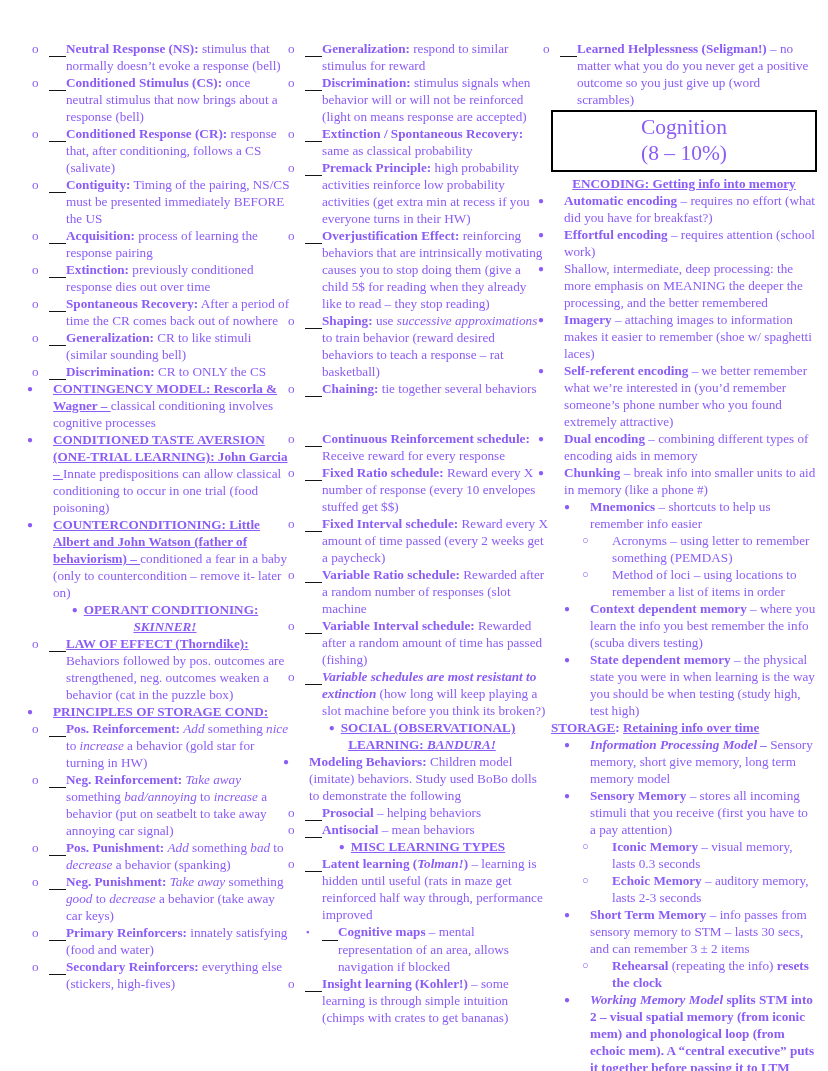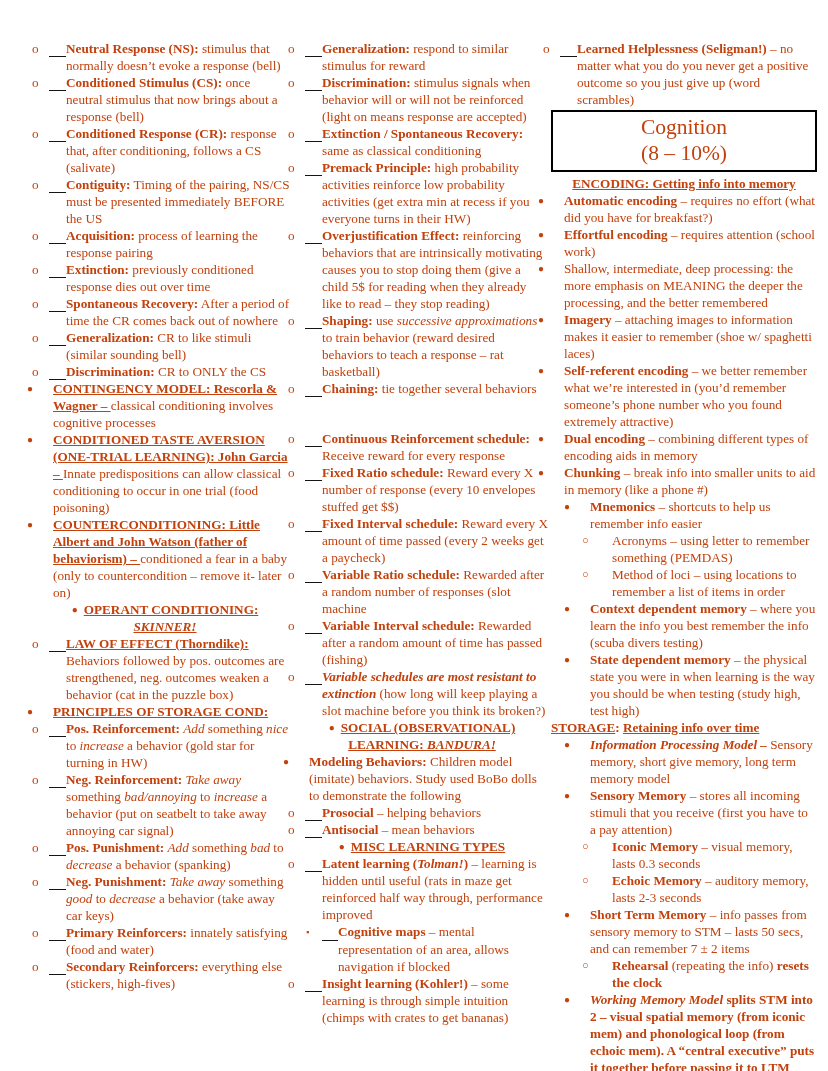--- a/index.html
+++ b/index.html
@@ -23,21 +23,21 @@
   .ctr .bl{width:auto;margin-right:6px;border-bottom:none;height:auto;line-height:inherit;}
   .gap{height:33px;}
   .cog-box{
     border:2px solid #000;text-align:center;margin:2px 0 3px 0;padding:2px 0 4px 0;
     font-size:21.5px;line-height:26px;text-indent:0;
   }
 </style>
 </head>
 <body>
 
-<div id="page" style="background: rgb(255, 255, 255); color: #c2410c;">
+<div id="page" style="background: rgb(255, 255, 255); color: #8b5cf6;">
   <div class="col" id="col-left">
       <div class="item" style="padding-left: 26px; text-indent: -17px;"><span class="bl bl-o">o</span><span style="font-weight: bold;">Neutral Response (NS):</span><span> stimulus that normally doesn’t evoke a response (bell)</span></div>
       <div class="item" style="padding-left: 26px; text-indent: -17px;"><span class="bl bl-o">o</span><span style="font-weight: bold;">Conditioned Stimulus (CS):</span><span> once neutral stimulus that now brings about a response (bell)</span></div>
       <div class="item" style="padding-left: 26px; text-indent: -17px;"><span class="bl bl-o">o</span><span style="font-weight: bold;">Conditioned Response (CR):</span><span> response that, after conditioning, follows a CS (salivate)</span></div>
       <div class="item" style="padding-left: 26px; text-indent: -17px;"><span class="bl bl-o">o</span><span style="font-weight: bold;">Contiguity:</span><span> Timing of the pairing, NS/CS must be presented immediately BEFORE the US</span></div>
       <div class="item" style="padding-left: 26px; text-indent: -17px;"><span class="bl bl-o">o</span><span style="font-weight: bold;">Acquisition:</span><span> process of learning the response pairing</span></div>
       <div class="item" style="padding-left: 26px; text-indent: -17px;"><span class="bl bl-o">o</span><span style="font-weight: bold;">Extinction:</span><span> previously conditioned response dies out over time</span></div>
       <div class="item" style="padding-left: 26px; text-indent: -17px;"><span class="bl bl-o">o</span><span style="font-weight: bold;">Spontaneous Recovery:</span><span> After a period of time the CR comes back out of nowhere</span></div>
       <div class="item" style="padding-left: 26px; text-indent: -17px;"><span class="bl bl-o">o</span><span style="font-weight: bold;">Generalization:</span><span> CR to like stimuli (similar sounding bell)</span></div>
       <div class="item" style="padding-left: 26px; text-indent: -17px;"><span class="bl bl-o">o</span><span style="font-weight: bold;">Discrimination:</span><span> CR to ONLY the CS</span></div>
@@ -51,21 +51,21 @@
       <div class="item" style="padding-left: 26px; text-indent: -17px;"><span class="bl bl-o">o</span><span style="font-weight: bold;">Pos. Reinforcement:</span><span> </span><span style="font-style: italic;">Add</span><span> something </span><span style="font-style: italic;">nice</span><span> to </span><span style="font-style: italic;">increase</span><span> a behavior (gold star for turning in HW)</span></div>
       <div class="item" style="padding-left: 26px; text-indent: -17px;"><span class="bl bl-o">o</span><span style="font-weight: bold;">Neg. Reinforcement:</span><span> </span><span style="font-style: italic;">Take away</span><span> something </span><span style="font-style: italic;">bad/annoying</span><span> to </span><span style="font-style: italic;">increase</span><span> a behavior (put on seatbelt to take away annoying car signal)</span></div>
       <div class="item" style="padding-left: 26px; text-indent: -17px;"><span class="bl bl-o">o</span><span style="font-weight: bold;">Pos. Punishment:</span><span> </span><span style="font-style: italic;">Add</span><span> something </span><span style="font-style: italic;">bad</span><span> to </span><span style="font-style: italic;">decrease</span><span> a behavior (spanking)</span></div>
       <div class="item" style="padding-left: 26px; text-indent: -17px;"><span class="bl bl-o">o</span><span style="font-weight: bold;">Neg. Punishment:</span><span> </span><span style="font-style: italic;">Take away</span><span> something </span><span style="font-style: italic;">good</span><span> to </span><span style="font-style: italic;">decrease</span><span> a behavior (take away car keys)</span></div>
       <div class="item" style="padding-left: 26px; text-indent: -17px;"><span class="bl bl-o">o</span><span style="font-weight: bold;">Primary Reinforcers:</span><span> innately satisfying (food and water)</span></div>
       <div class="item" style="padding-left: 26px; text-indent: -17px;"><span class="bl bl-o">o</span><span style="font-weight: bold;">Secondary Reinforcers:</span><span> everything else (stickers, high-fives)</span></div>
     </div>
   <div class="col" id="col-middle">
       <div class="item" style="padding-left: 26px; text-indent: -17px;"><span class="bl bl-o">o</span><span style="font-weight: bold;">Generalization:</span><span> respond to similar stimulus for reward</span></div>
       <div class="item" style="padding-left: 26px; text-indent: -17px;"><span class="bl bl-o">o</span><span style="font-weight: bold;">Discrimination:</span><span> stimulus signals when behavior will or will not be reinforced (light on means response are accepted)</span></div>
-      <div class="item" style="padding-left: 26px; text-indent: -17px;"><span class="bl bl-o">o</span><span style="font-weight: bold;">Extinction / Spontaneous Recovery:</span><span> same as classical conditioning</span></div>
+      <div class="item" style="padding-left: 26px; text-indent: -17px;"><span class="bl bl-o">o</span><span style="font-weight: bold;">Extinction / Spontaneous Recovery:</span><span> same as classical probability</span></div>
       <div class="item" style="padding-left: 26px; text-indent: -17px;"><span class="bl bl-o">o</span><span style="font-weight: bold;">Premack Principle:</span><span> high probability activities reinforce low probability activities (get extra min at recess if you everyone turns in their HW)</span></div>
       <div class="item" style="padding-left: 26px; text-indent: -17px;"><span class="bl bl-o">o</span><span style="font-weight: bold;">Overjustification Effect:</span><span> reinforcing behaviors that are intrinsically motivating causes you to stop doing them (give a child 5$ for reading when they already like to read – they stop reading)</span></div>
       <div class="item" style="padding-left: 26px; text-indent: -17px;"><span class="bl bl-o">o</span><span style="font-weight: bold;">Shaping:</span><span> use </span><span style="font-style: italic;">successive approximations</span><span> to train behavior (reward desired behaviors to teach a response – rat basketball)</span></div>
       <div class="item" style="padding-left: 26px; text-indent: -17px;"><span class="bl bl-o">o</span><span style="font-weight: bold;">Chaining:</span><span> tie together several behaviors</span></div>
       <div class="gap"></div>
       <div class="item" style="padding-left: 26px; text-indent: -17px;"><span class="bl bl-o">o</span><span style="font-weight: bold;">Continuous Reinforcement schedule:</span><span> Receive reward for every response</span></div>
       <div class="item" style="padding-left: 26px; text-indent: -17px;"><span class="bl bl-o">o</span><span style="font-weight: bold;">Fixed Ratio schedule:</span><span> Reward every X number of response (every 10 envelopes stuffed get $$)</span></div>
       <div class="item" style="padding-left: 26px; text-indent: -17px;"><span class="bl bl-o">o</span><span style="font-weight: bold;">Fixed Interval schedule:</span><span> Reward every X amount of time passed (every 2 weeks get a paycheck)</span></div>
       <div class="item" style="padding-left: 26px; text-indent: -17px;"><span class="bl bl-o">o</span><span style="font-weight: bold;">Variable Ratio schedule:</span><span> Rewarded after a random number of responses (slot machine</span></div>
       <div class="item" style="padding-left: 26px; text-indent: -17px;"><span class="bl bl-o">o</span><span style="font-weight: bold;">Variable Interval schedule:</span><span> Rewarded after a random amount of time has passed (fishing)</span></div>
@@ -97,17 +97,17 @@
       <div class="item" style="padding-left: 39px; text-indent: -13px;"><span class="bl bl-disc">●</span><span style="font-weight: bold;">Mnemonics</span><span> – shortcuts to help us remember info easier</span></div>
       <div class="item" style="padding-left: 61px; text-indent: -15px;"><span class="bl bl-circle">○</span><span>Acronyms – using letter to remember something (PEMDAS)</span></div>
       <div class="item" style="padding-left: 61px; text-indent: -15px;"><span class="bl bl-circle">○</span><span>Method of loci – using locations to remember a list of items in order</span></div>
       <div class="item" style="padding-left: 39px; text-indent: -13px;"><span class="bl bl-disc">●</span><span style="font-weight: bold;">Context dependent memory</span><span> – where you learn the info you best remember the info (scuba divers testing)</span></div>
       <div class="item" style="padding-left: 39px; text-indent: -13px;"><span class="bl bl-disc">●</span><span style="font-weight: bold;">State dependent memory</span><span> – the physical state you were in when learning is the way you should be when testing (study high, test high)</span></div>
       <div class="item" style="padding-left: 0px; text-indent: 0px;"><span style="font-weight: bold; text-decoration: underline;">STORAGE</span><span style="font-weight: bold;">: </span><span style="font-weight: bold; text-decoration: underline;">Retaining info over time</span></div>
       <div class="item" style="padding-left: 39px; text-indent: -13px;"><span class="bl bl-disc">●</span><span style="font-weight: bold; font-style: italic;">Information Processing Model –</span><span> Sensory memory, short give memory, long term memory model</span></div>
       <div class="item" style="padding-left: 39px; text-indent: -13px;"><span class="bl bl-disc">●</span><span style="font-weight: bold;">Sensory Memory</span><span> – stores all incoming stimuli that you receive (first you have to a pay attention)</span></div>
       <div class="item" style="padding-left: 61px; text-indent: -15px;"><span class="bl bl-circle">○</span><span style="font-weight: bold;">Iconic Memory</span><span> – visual memory, lasts 0.3 seconds</span></div>
       <div class="item" style="padding-left: 61px; text-indent: -15px;"><span class="bl bl-circle">○</span><span style="font-weight: bold;">Echoic Memory</span><span> – auditory memory, lasts 2-3 seconds</span></div>
-      <div class="item" style="padding-left: 39px; text-indent: -13px;"><span class="bl bl-disc">●</span><span style="font-weight: bold;">Short Term Memory</span><span> – info passes from sensory memory to STM – lasts 50 secs, and can remember 7 ± 2 items</span></div>
+      <div class="item" style="padding-left: 39px; text-indent: -13px;"><span class="bl bl-disc">●</span><span style="font-weight: bold;">Short Term Memory</span><span> – info passes from sensory memory to STM – lasts 30 secs, and can remember 3 ± 2 items</span></div>
       <div class="item" style="padding-left: 61px; text-indent: -15px;"><span class="bl bl-circle">○</span><span style="font-weight: bold;">Rehearsal</span><span> (repeating the info) </span><span style="font-weight: bold;">resets the clock</span></div>
       <div class="item" style="padding-left: 39px; text-indent: -13px;"><span class="bl bl-disc">●</span><span style="font-weight: bold; font-style: italic;">Working Memory Model</span><span style="font-weight: bold;"> splits STM into 2 – visual spatial memory (from iconic mem) and phonological loop (from echoic mem). A “central executive” puts it together before passing it to LTM</span></div>
     </div>
 </div>
 
 </body></html>

